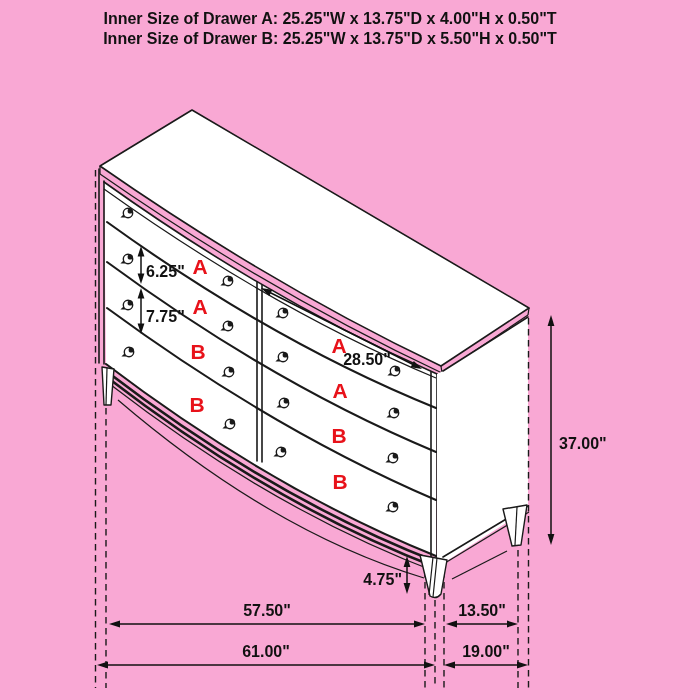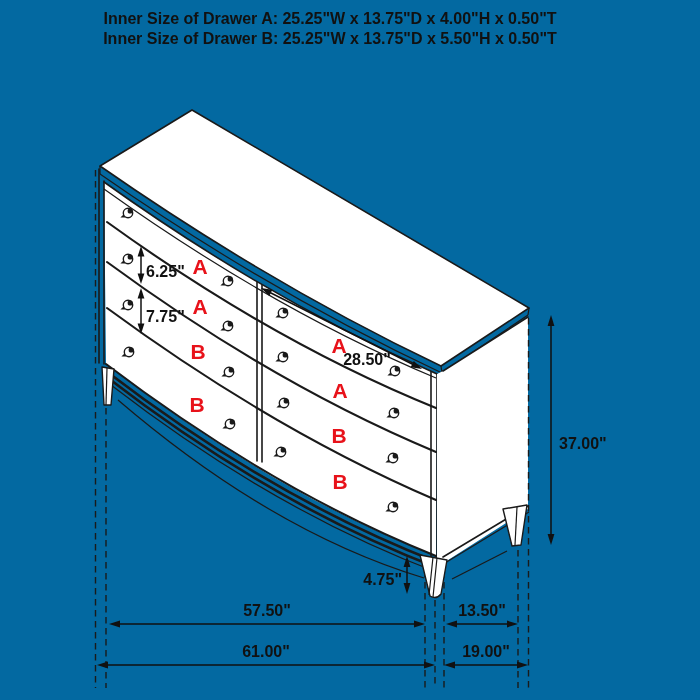--- a/index.html
+++ b/index.html
@@ -1,16 +1,16 @@
 <!DOCTYPE html>
 <html><head>
 <meta charset="utf-8">
 <style>
   html,body{margin:0;padding:0;background:#fff;}
-  .stage{position:relative;width:700px;height:700px;background:#0369a1;overflow:hidden;
+  .stage{position:relative;width:700px;height:700px;background:#f9a8d4;overflow:hidden;
          font-family:"Liberation Sans",sans-serif;}
   svg{display:block;}
   .ln{stroke:#1a1a1a;fill:none;stroke-width:1.6;stroke-linecap:round;}
   .thin{stroke:#1a1a1a;fill:none;stroke-width:1.2;}
   .row{stroke:#1a1a1a;fill:none;stroke-width:2.1;stroke-linecap:round;}
   .band{stroke:#1a1a1a;fill:none;stroke-width:2.6;stroke-linecap:round;}
   .fillw{fill:#ffffff;stroke:#1a1a1a;stroke-width:1.6;stroke-linejoin:round;}
   .fillw2{fill:#ffffff;stroke:#1a1a1a;stroke-width:1.4;stroke-linejoin:round;}
   .dash{stroke:#1a1a1a;fill:none;stroke-width:1.4;stroke-dasharray:6.5 4.5;}
   .dimln{stroke:#111111;fill:none;stroke-width:1.5;}

